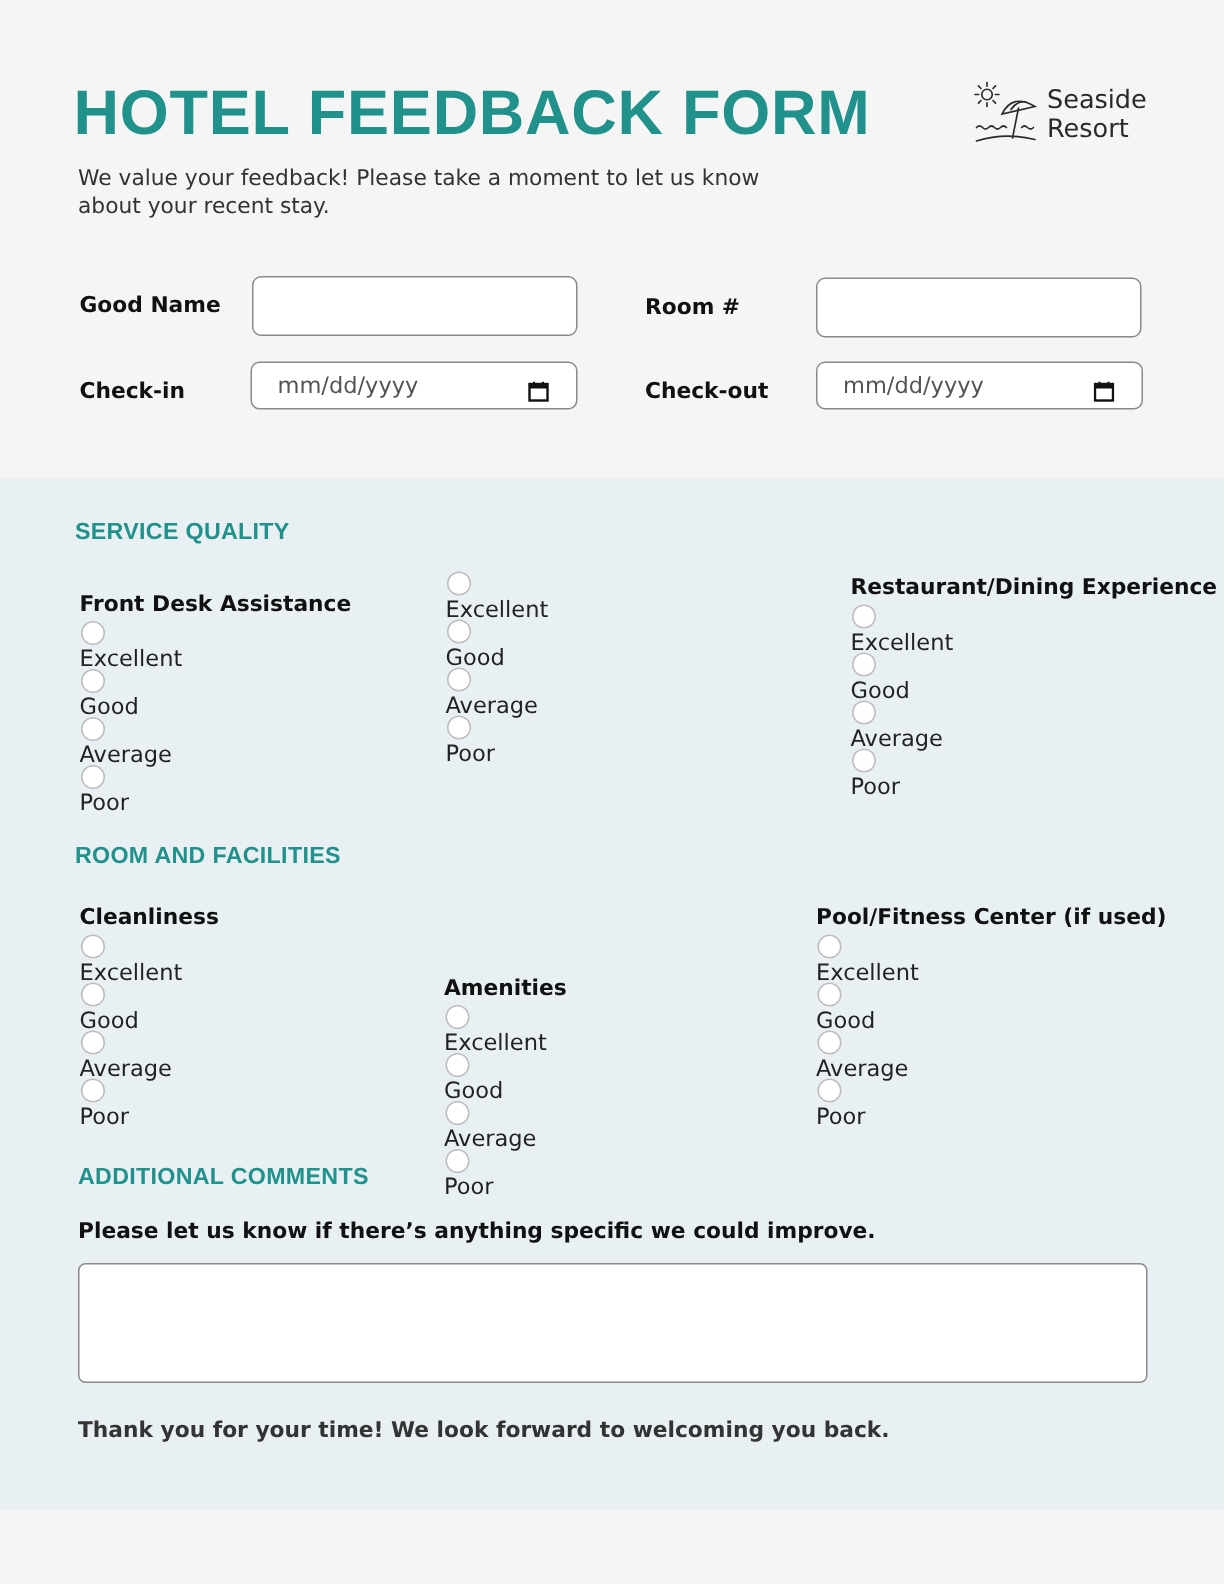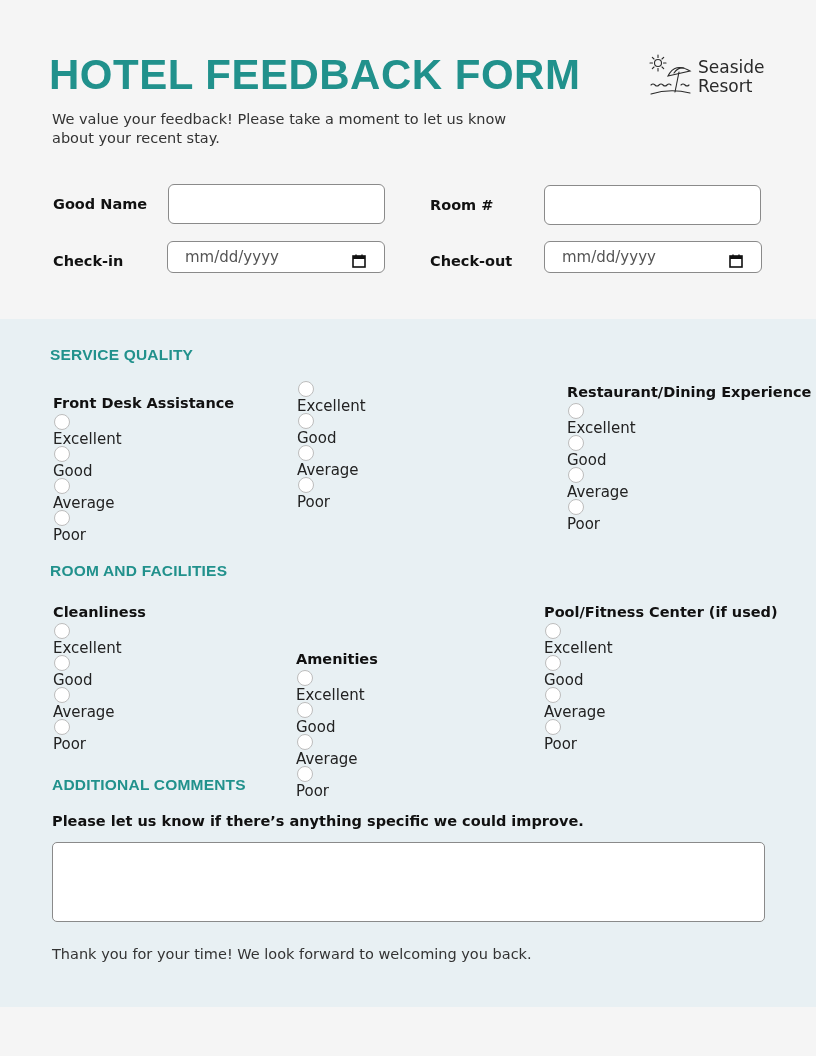--- a/index.html
+++ b/index.html
@@ -60,21 +60,21 @@
   .comments-label {
     position: absolute; left: 52px; top: 813px;
     font-family: "DejaVu Sans", sans-serif; font-weight: bold; font-size: 14.5px; color: #111;
   }
   .textarea {
     position: absolute; left: 52px; top: 842px; width: 713px; height: 80px;
     background: #fff; border: 1px solid #8a8a8a; border-radius: 5px;
   }
   .thanks {
     position: absolute; left: 52px; top: 946px;
-    font-family: "DejaVu Sans", sans-serif; font-size: 14.5px; color: #333;
+    font-family: "DejaVu Sans", sans-serif; font-size: 14.5px; color: #333; font-weight: bold;
   }
 </style>
 </head>
 <body>
 
 <div class="top">
   <div class="title">HOTEL FEEDBACK FORM</div>
   <div class="intro">We value your feedback! Please take a moment to let us know about your recent stay.</div>
 
   <div class="logo">

